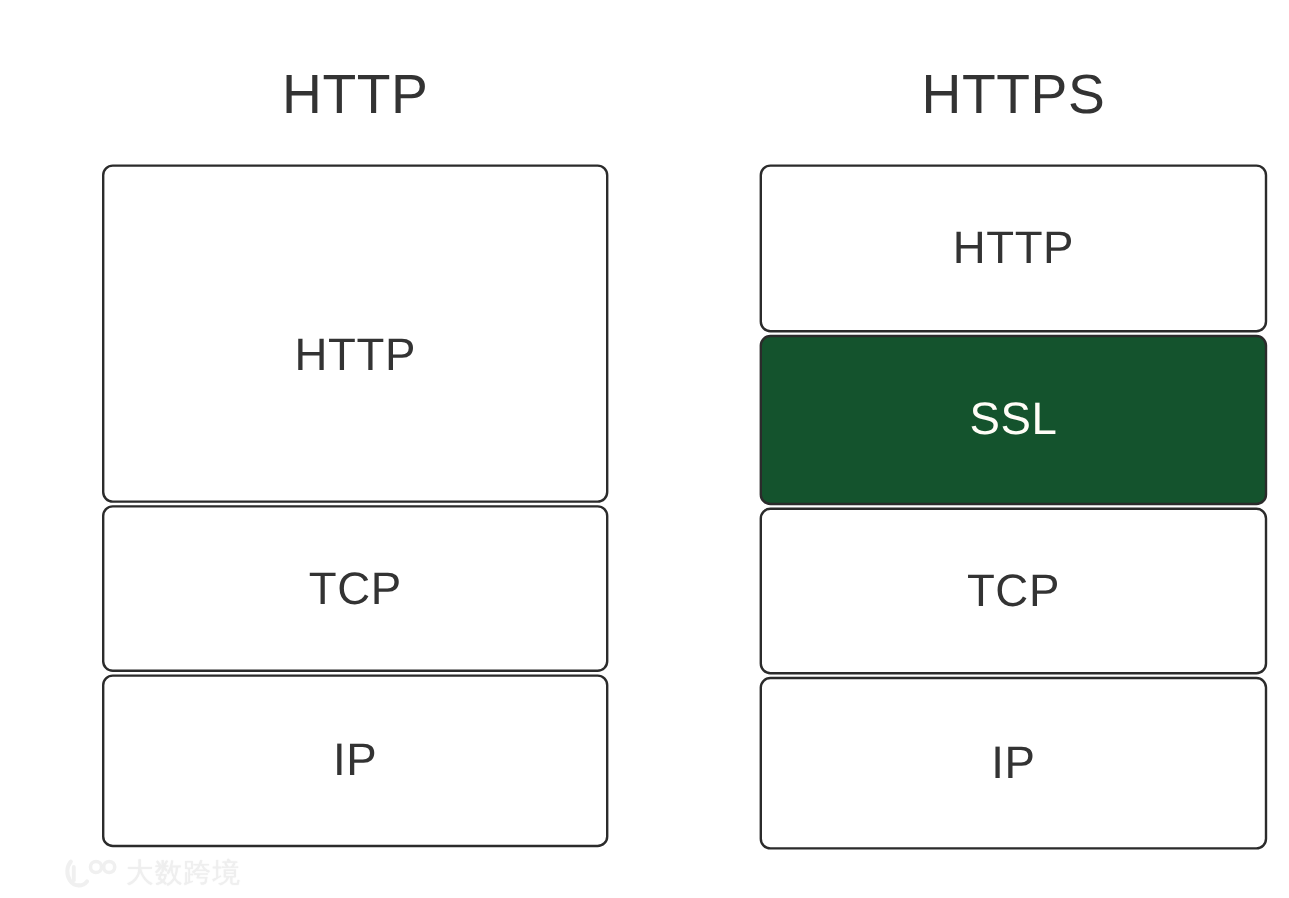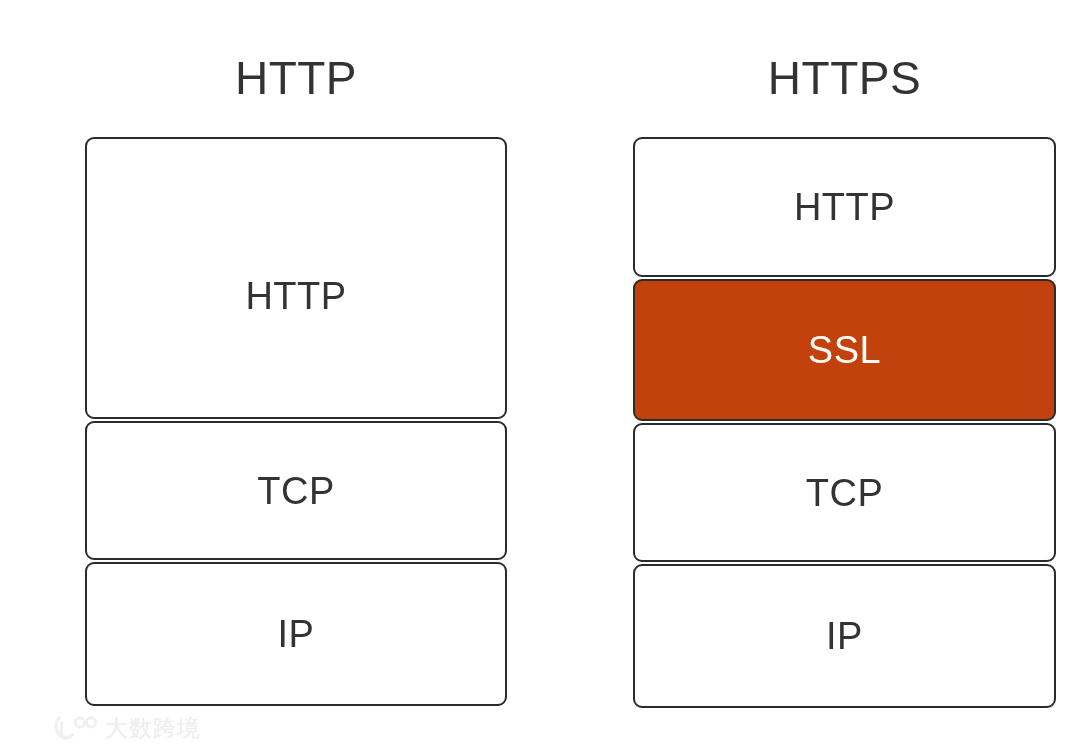--- a/index.html
+++ b/index.html
@@ -76,21 +76,21 @@
   #left-ip   { height: 144px; }
 
   
   #right-http { height: 140px; }
   #right-ssl  { height: 142px; }
   #right-tcp  { height: 139px; }
   #right-ip   { height: 144px; }
 
   
   .layer-box.accent {
-    background: #c2410c;
+    background: #14532d;
     border-color: #2b2b2b;
   }
   .layer-box.accent .layer-label {
     color: #fffdf7;
   }
 
   
   #watermark {
     position: absolute;
     left: 10px;

